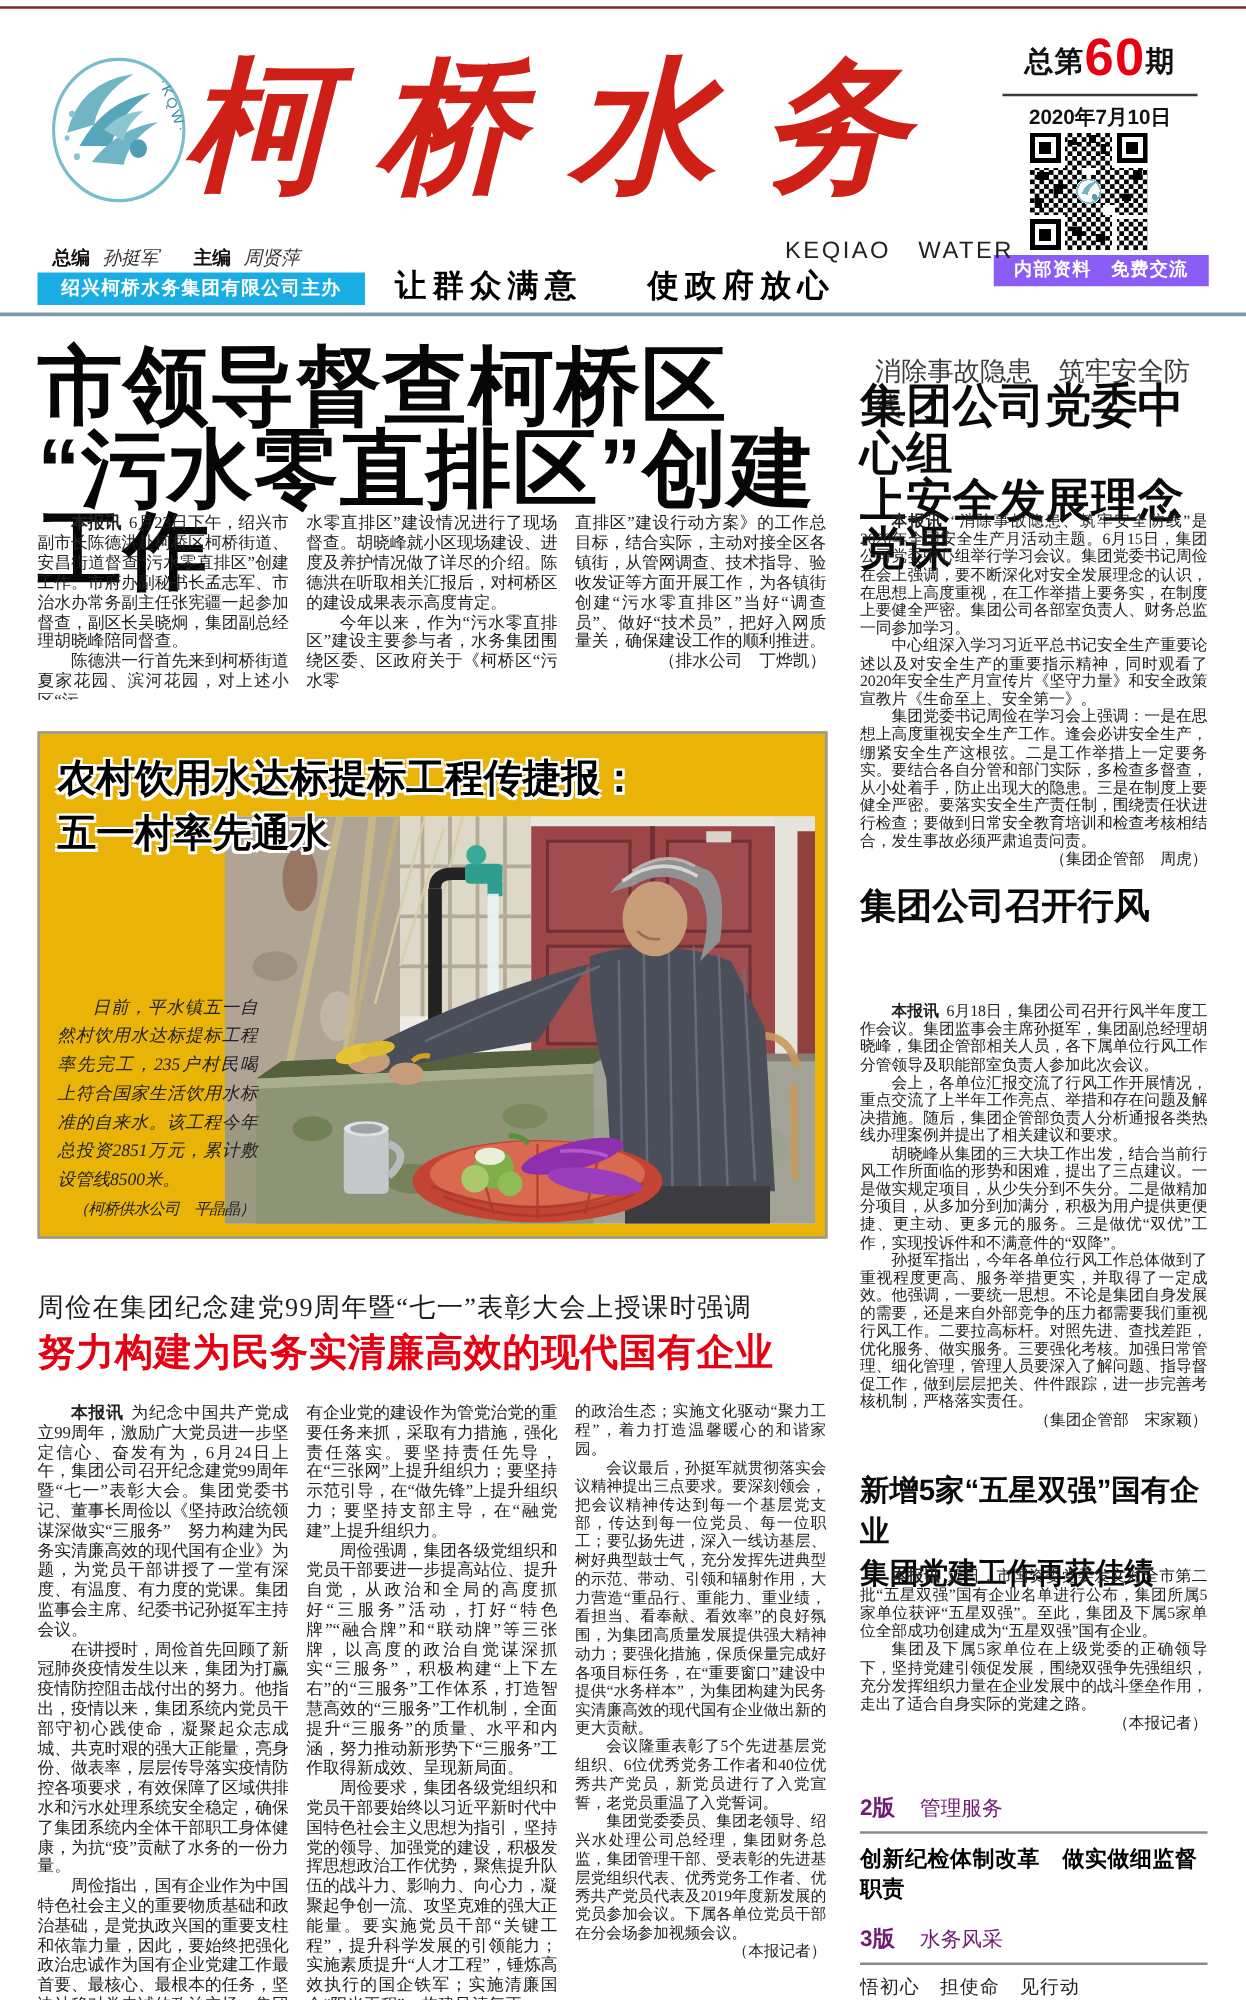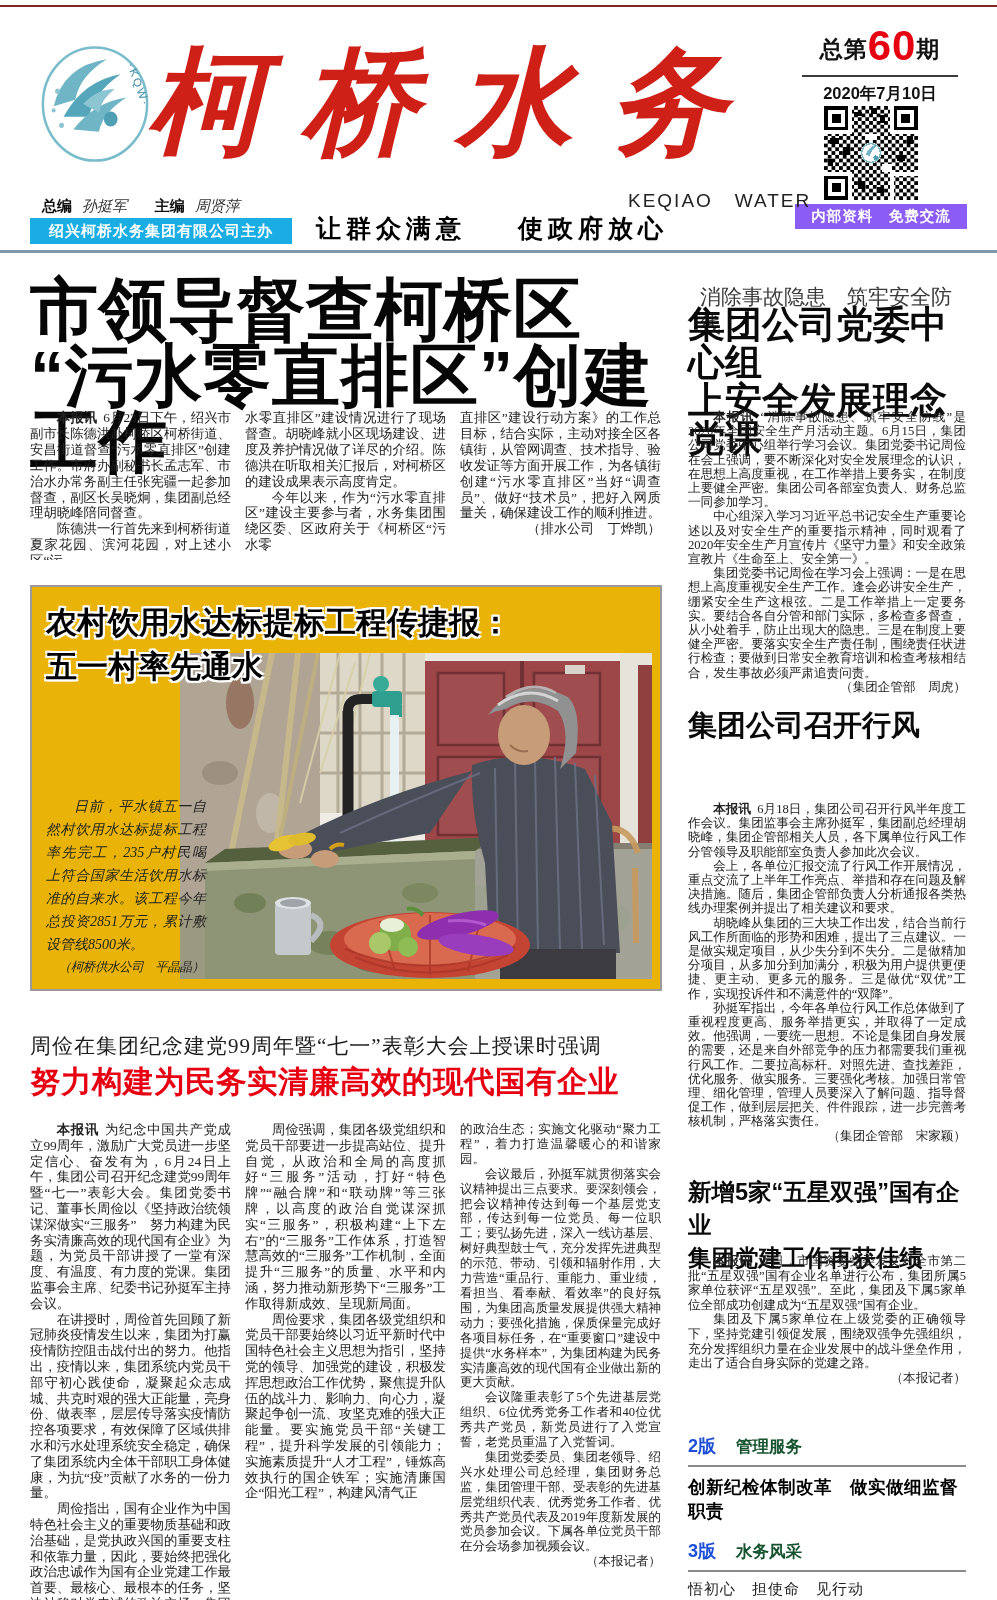--- a/index.html
+++ b/index.html
@@ -84,22 +84,22 @@
   #safety-headline { left:688px; top:306px; width:280px; font-size:37px; line-height:38px; }
   #safety-body { left:688px; top:410px; width:278px; font-size:12.6px; line-height:14.2px; }
   #xf-headline { left:688px; top:706px; width:280px; font-size:29px; line-height:38px; }
   #xf-body { left:688px; top:802px; width:278px; font-size:12.6px; line-height:14.2px; }
   #fs-headline { left:688px; top:1176px; width:280px; font-size:23.5px; line-height:33px; }
   #fs-body { left:688px; top:1254px; width:278px; font-size:12.6px; line-height:14.6px; }
 
   
   #index-block { left:688px; top:1432px; width:278px; }
   .idx-row { font-family:"Liberation Sans","DejaVu Sans",sans-serif; margin-top:2px; }
-  .idx-page { color:#1d4ed8; font-weight:bold; font-size:18px; margin-right:20px; }
-  .idx-section { font-weight:bold; font-size:16.5px; color:#14532d; }
+  .idx-page { color:#701a75; font-weight:bold; font-size:18px; margin-right:20px; }
+  .idx-section { font-weight:normal; font-size:16.5px; color:#701a75; }
   .idx-rule { border:none; border-top:2px solid #8a8a8a; margin:7px 0 8px 0; }
   .idx-headline { font-family:"Liberation Sans","DejaVu Sans",sans-serif; font-weight:900;
     font-size:17.5px; color:#000; letter-spacing:0.5px; margin-bottom:16px; }
   .idx-sub { font-family:"Liberation Sans","DejaVu Sans",sans-serif; font-size:15px; color:#222;
     margin-bottom:3px; letter-spacing:1px; }
 </style>
 </head>
 <body>
 
 <div class="abs" id="top-red-line"></div>
@@ -368,20 +368,21 @@
 
 <div class="abs" id="party-kicker">周俭在集团纪念建党99周年暨“七一”表彰大会上授课时强调</div>
 <div class="abs sans" id="party-headline">努力构建为民务实清廉高效的现代国有企业</div>
 <div class="abs bodytxt" id="party-body">
   <div class="col">
     <p><b class="ds">本报讯</b><span>为纪念中国共产党成立99周年，激励广大党员进一步坚定信心、奋发有为，6月24日上午，集团公司召开纪念建党99周年暨“七一”表彰大会。集团党委书记、董事长周俭以《坚持政治统领　谋深做实“三服务”　努力构建为民务实清廉高效的现代国有企业》为题，为党员干部讲授了一堂有深度、有温度、有力度的党课。集团监事会主席、纪委书记孙挺军主持会议。</span></p>
     <p><span>在讲授时，周俭首先回顾了新冠肺炎疫情发生以来，集团为打赢疫情防控阻击战付出的努力。他指出，疫情以来，集团系统内党员干部守初心践使命，凝聚起众志成城、共克时艰的强大正能量，亮身份、做表率，层层传导落实疫情防控各项要求，有效保障了区域供排水和污水处理系统安全稳定，确保了集团系统内全体干部职工身体健康，为抗“疫”贡献了水务的一份力量。</span></p>
     <p><span>周俭指出，国有企业作为中国特色社会主义的重要物质基础和政治基础，是党执政兴国的重要支柱和依靠力量，因此，要始终把强化政治忠诚作为国有企业党建工作最首要、最核心、最根本的任务，坚决站稳对党忠诚的政治立场。集团各级党组织要从巩固党的执政基础的高度出发，把国</span></p>
   </div>
   <div class="col">
+    <p class="noind"><span>有企业党的建设作为管党治党的重要任务来抓，采取有力措施，强化责任落实。要坚持责任先导，在“三张网”上提升组织力；要坚持示范引导，在“做先锋”上提升组织力；要坚持支部主导，在“融党建”上提升组织力。</span></p>
     <p><span>周俭强调，集团各级党组织和党员干部要进一步提高站位、提升自觉，从政治和全局的高度抓好“三服务”活动，打好“特色牌”“融合牌”和“联动牌”等三张牌，以高度的政治自觉谋深抓实“三服务”，积极构建“上下左右”的“三服务”工作体系，打造智慧高效的“三服务”工作机制，全面提升“三服务”的质量、水平和内涵，努力推动新形势下“三服务”工作取得新成效、呈现新局面。</span></p>
     <p><span>周俭要求，集团各级党组织和党员干部要始终以习近平新时代中国特色社会主义思想为指引，坚持党的领导、加强党的建设，积极发挥思想政治工作优势，聚焦提升队伍的战斗力、影响力、向心力，凝聚起争创一流、攻坚克难的强大正能量。要实施党员干部“关键工程”，提升科学发展的引领能力；实施素质提升“人才工程”，锤炼高效执行的国企铁军；实施清廉国企“阳光工程”，构建风清气正</span></p>
   </div>
   <div class="col tight">
     <p class="noind"><span>的政治生态；实施文化驱动“聚力工程”，着力打造温馨暖心的和谐家园。</span></p>
     <p><span>会议最后，孙挺军就贯彻落实会议精神提出三点要求。要深刻领会，把会议精神传达到每一个基层党支部，传达到每一位党员、每一位职工；要弘扬先进，深入一线访基层、树好典型鼓士气，充分发挥先进典型的示范、带动、引领和辐射作用，大力营造“重品行、重能力、重业绩，看担当、看奉献、看效率”的良好氛围，为集团高质量发展提供强大精神动力；要强化措施，保质保量完成好各项目标任务，在“重要窗口”建设中提供“水务样本”，为集团构建为民务实清廉高效的现代国有企业做出新的更大贡献。</span></p>
     <p><span>会议隆重表彰了5个先进基层党组织、6位优秀党务工作者和40位优秀共产党员，新党员进行了入党宣誓，老党员重温了入党誓词。</span></p>
     <p><span>集团党委委员、集团老领导、绍兴水处理公司总经理，集团财务总监，集团管理干部、受表彰的先进基层党组织代表、优秀党务工作者、优秀共产党员代表及2019年度新发展的党员参加会议。下属各单位党员干部在分会场参加视频会议。</span></p>
     <p class="sigline">（本报记者）</p>
   </div>

